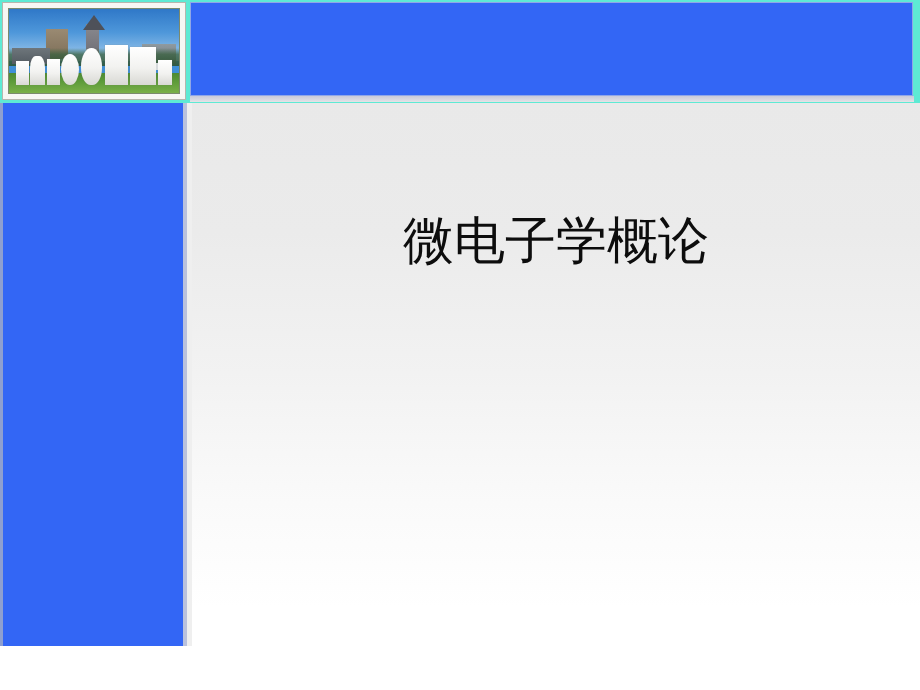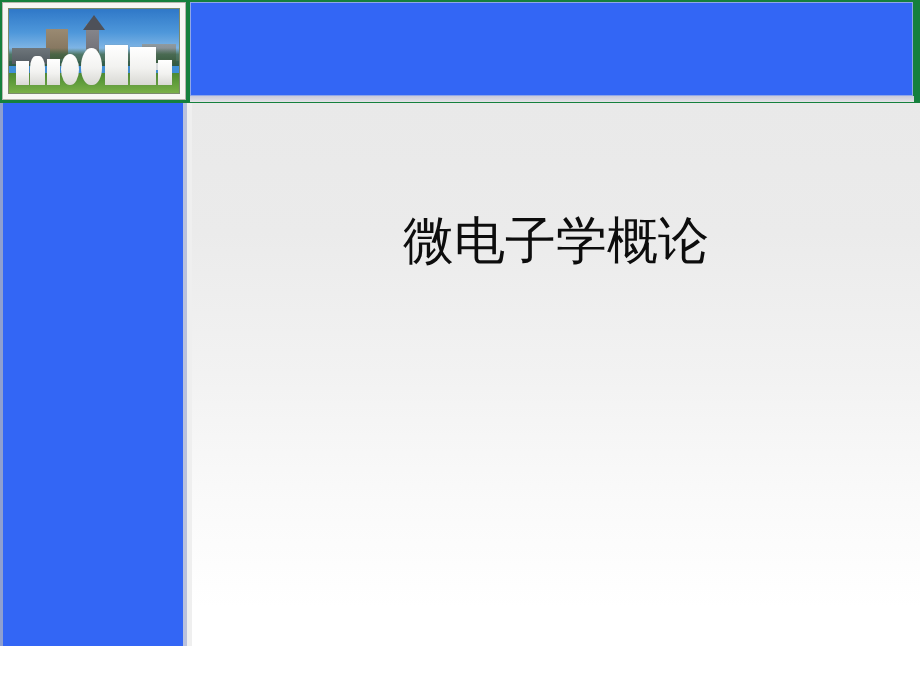--- a/index.html
+++ b/index.html
@@ -9,21 +9,21 @@
   }
   body {
     font-family: "Liberation Serif", serif;
   }
 
   .slide {
     position: relative;
     width: 920px;
     height: 646px;
     overflow: hidden;
-    background: #15803d;
+    background: #5eead4;
   }
 
   
   .content-panel {
     position: absolute;
     left: 192px;
     top: 103px;
     width: 728px;
     height: 587px;
     background: linear-gradient(to bottom, #e9e9e9 0%, #ebebeb 22%, #f2f2f2 46%, #fafafa 68%, #ffffff 86%, #ffffff 100%);

